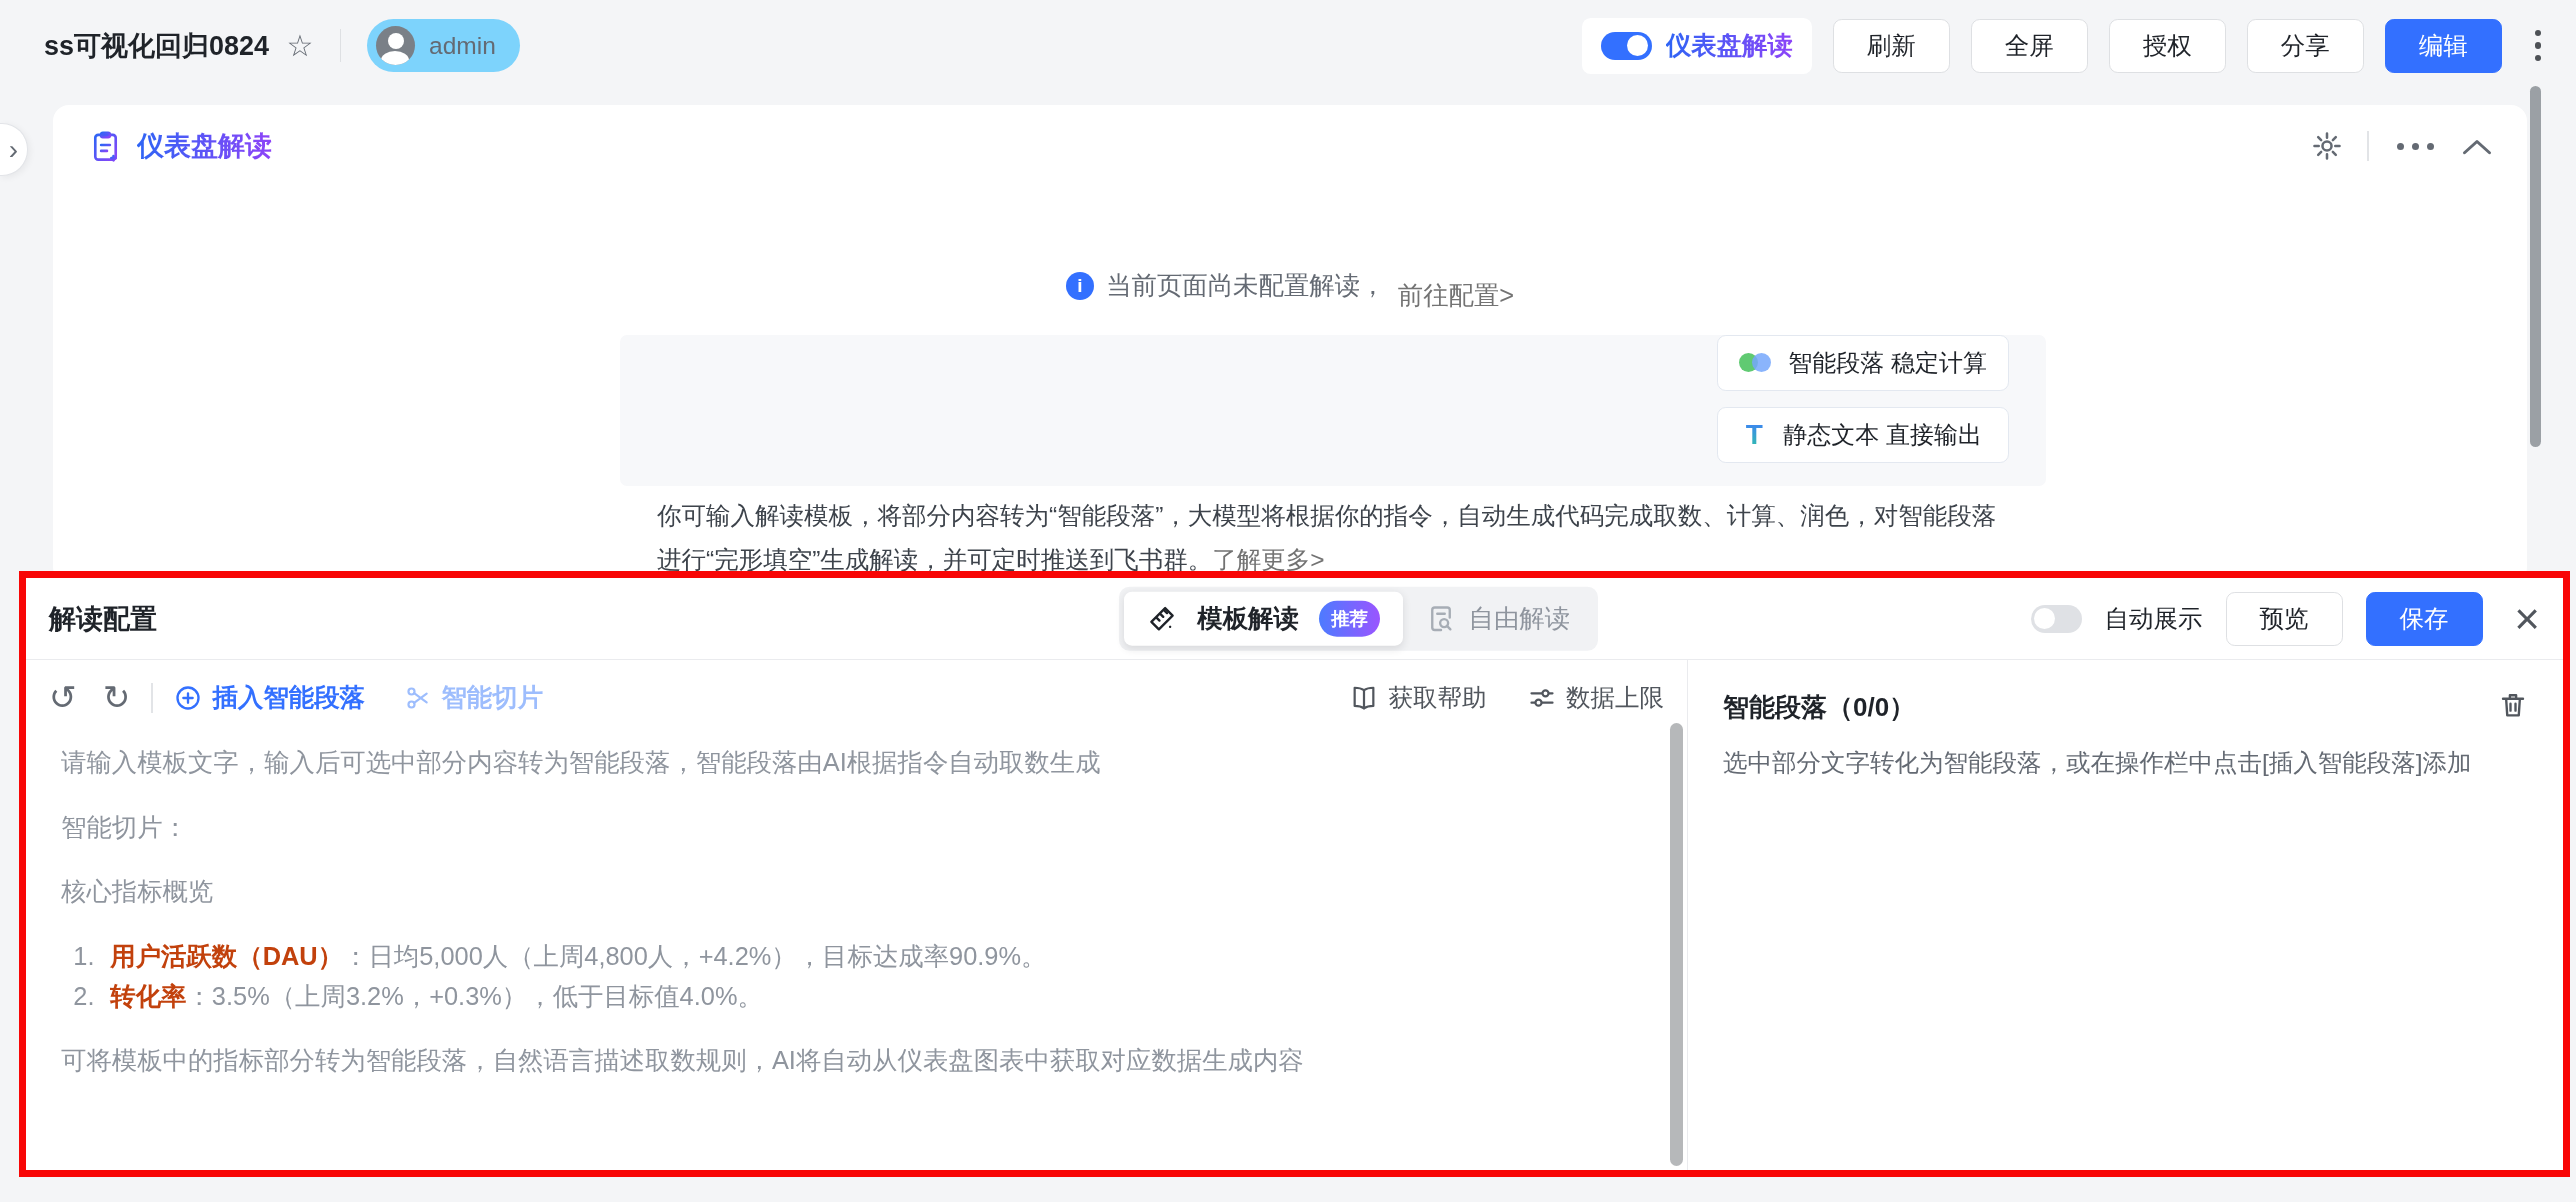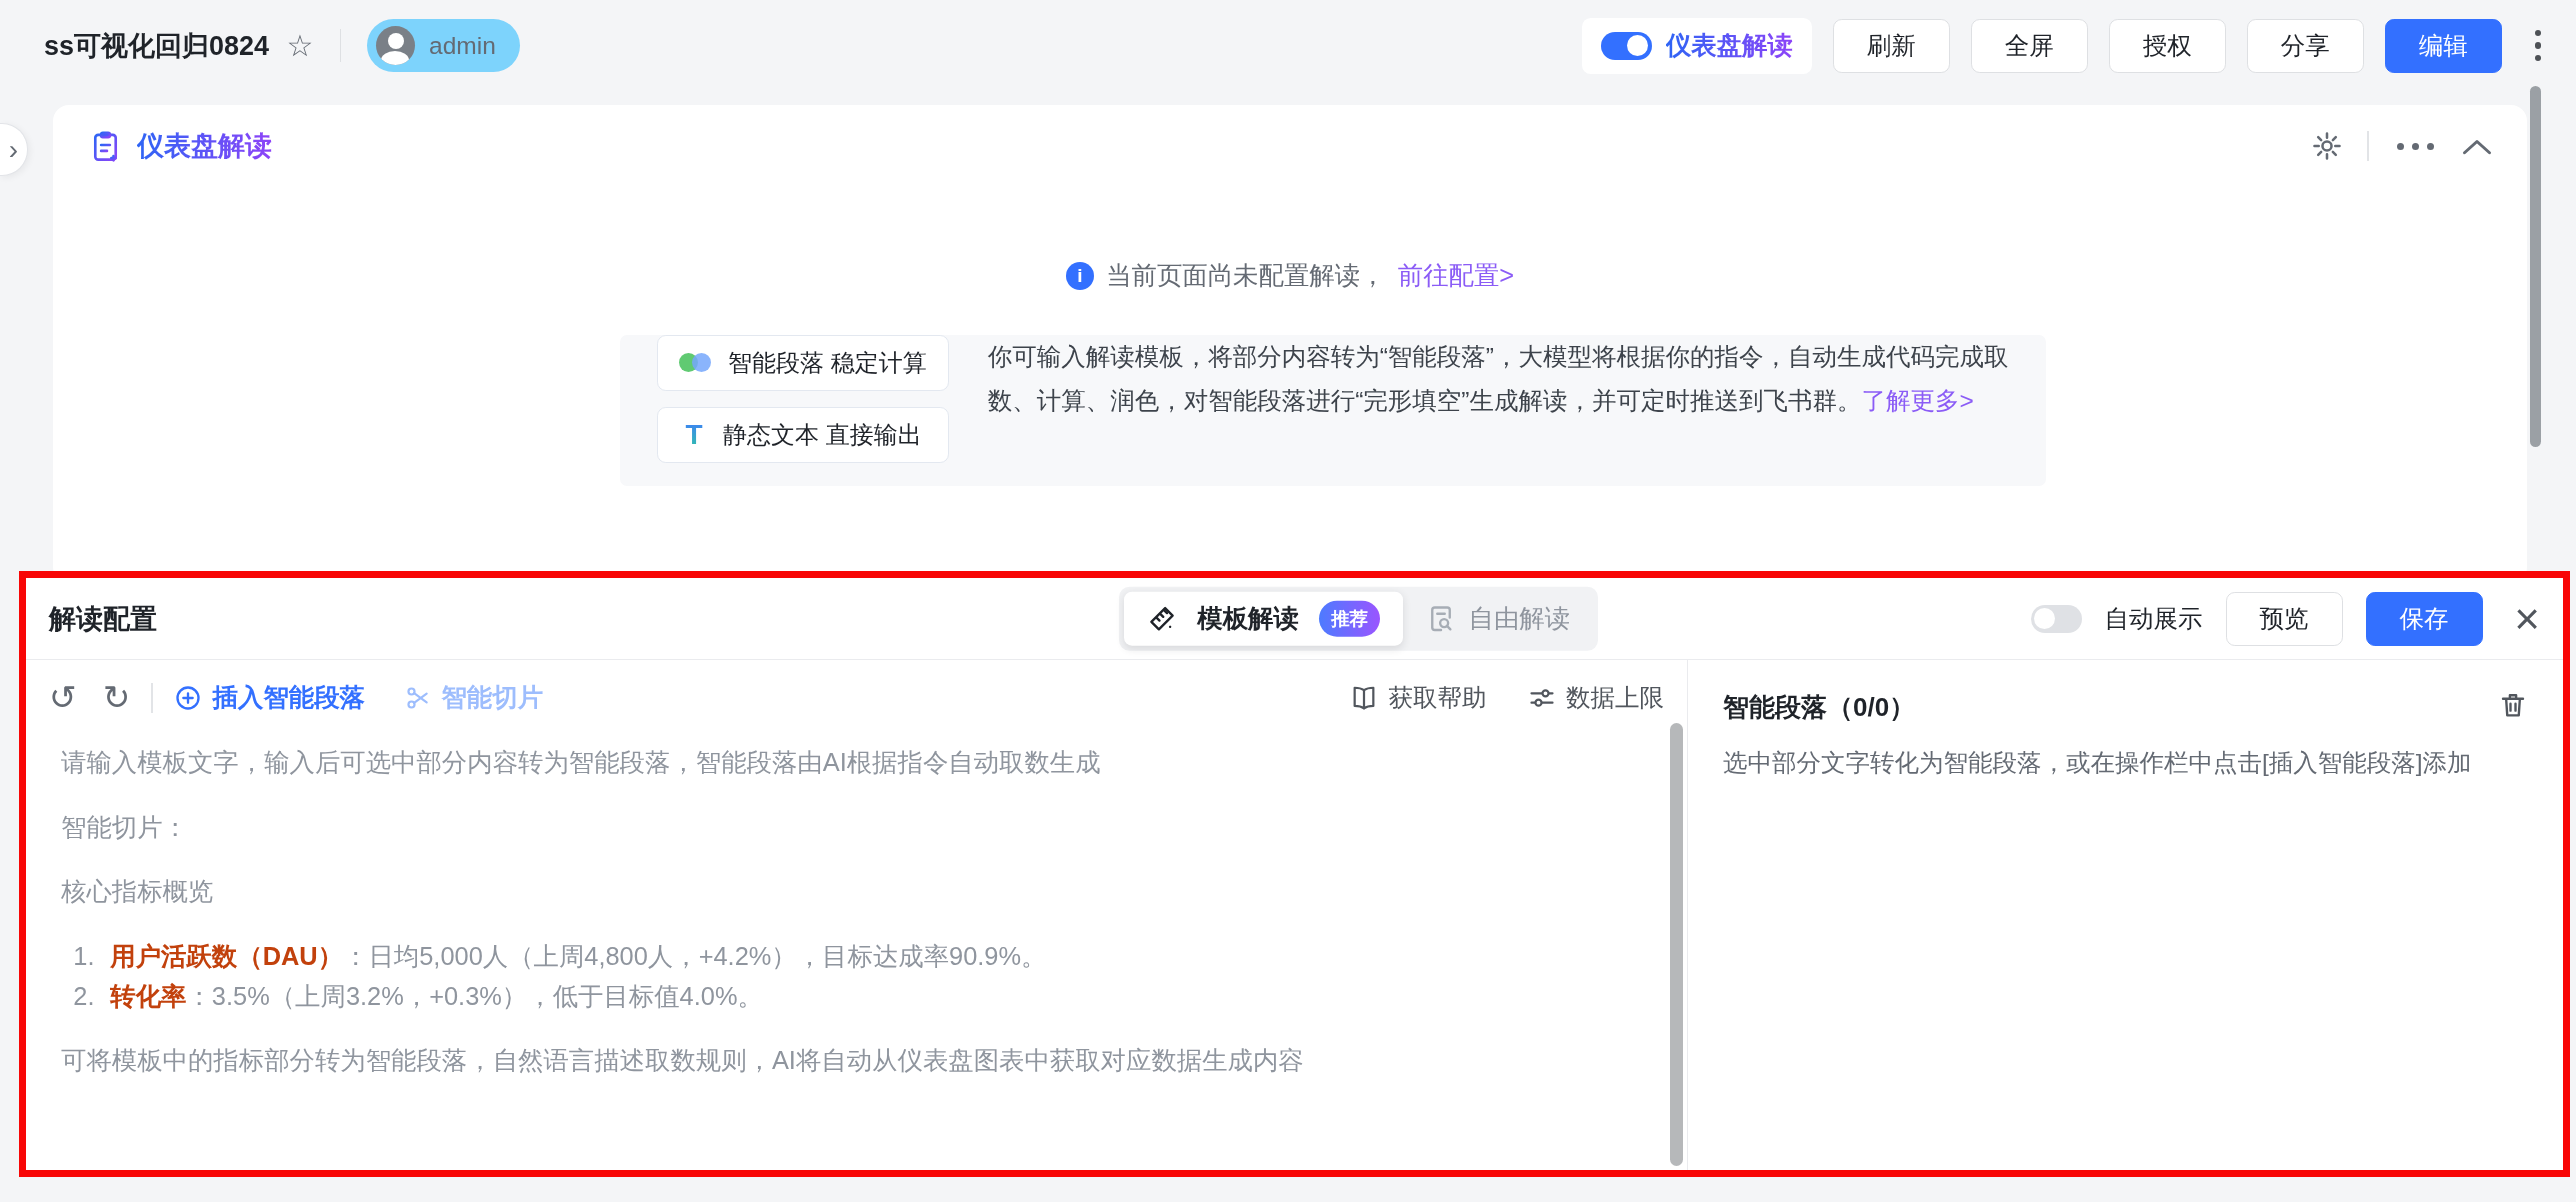--- a/index.html
+++ b/index.html
@@ -40,23 +40,23 @@
   .card-title{display:flex;gap:14px;align-items:center;}
   .card-title .grad-text{font-size:27px;}
   .card-hdr-right{margin-left:auto;display:flex;align-items:center;gap:24.5px;}
   .hdr-sep{width:1.8px;height:30px;background:#e2e4e7;}
   .dots3{display:flex;gap:8px;padding:0 3.5px;}
   .dots3 i{width:7px;height:7px;border-radius:50%;background:#646a73;}
   .empty-row{position:absolute;top:154px;left:0;right:0;display:flex;justify-content:center;align-items:center;gap:12.3px;
     font-size:25.4px;color:#646a73;}
   .info-i{width:28px;height:28px;border-radius:50%;background:#3370ff;color:#fff;font-size:19px;font-weight:bold;
     display:flex;align-items:center;justify-content:center;font-style:normal;flex:none;}
-  .link{color:#8b5cf6;text-decoration:none;cursor:pointer;}
+  .link{color:#737373;text-decoration:none;cursor:pointer;margin-top:20px;}
   .promo{position:absolute;left:567px;top:230px;width:1426px;height:151px;background:#f7f8fa;border-radius:7px;
-    display:flex;align-items:flex-start;gap:39px;padding:0 37px;box-sizing:border-box;}
+    display:flex;align-items:flex-end;gap:31px;padding:0 37px;box-sizing:border-box;flex-direction:column;}
   .promo-btns{display:flex;flex-direction:column;gap:16px;flex:none;}
   .pbtn{display:flex;align-items:center;gap:14px;background:#fff;border:1.8px solid #e3e8f0;border-radius:8.8px;height:56px;
     padding:0 21px;font-size:24px;white-space:nowrap;box-sizing:border-box;}
   .ic-circles{position:relative;width:35px;height:23px;flex:none;}
   .ic-circles .c1{position:absolute;left:0;top:1.8px;width:19px;height:19px;border-radius:50%;background:#4fc463;opacity:.9;}
   .ic-circles .c2{position:absolute;left:13px;top:1.8px;width:19px;height:19px;border-radius:50%;background:#76a7fc;opacity:.85;}
   .ic-T{font-size:28px;font-weight:bold;width:30px;text-align:center;flex:none;
     background:linear-gradient(180deg,#3f7bfd,#2ec5a4);-webkit-background-clip:text;background-clip:text;color:transparent;}
   .promo-text{font-size:24.5px;line-height:44px;color:#3d434b;flex:1;}
   .page-scroll{position:absolute;right:35px;top:86px;width:11.4px;height:361px;border-radius:6.1px;background:#9ba0a5;}

